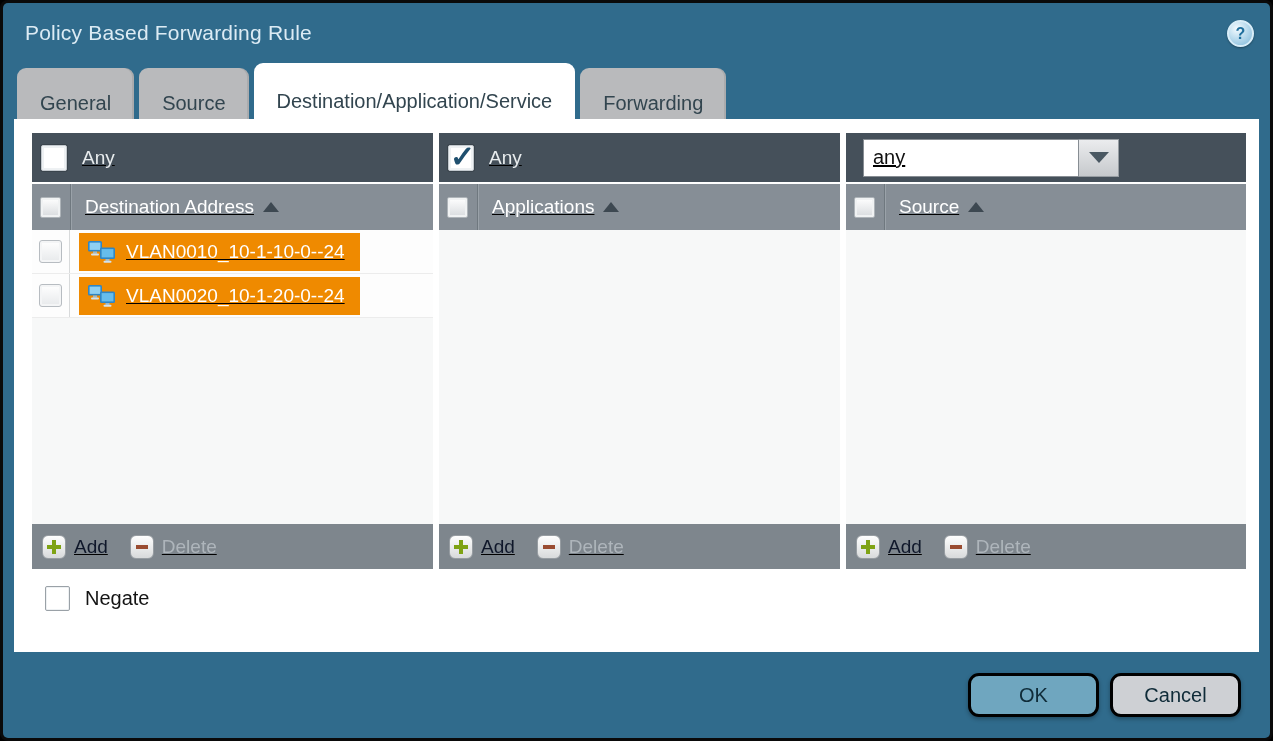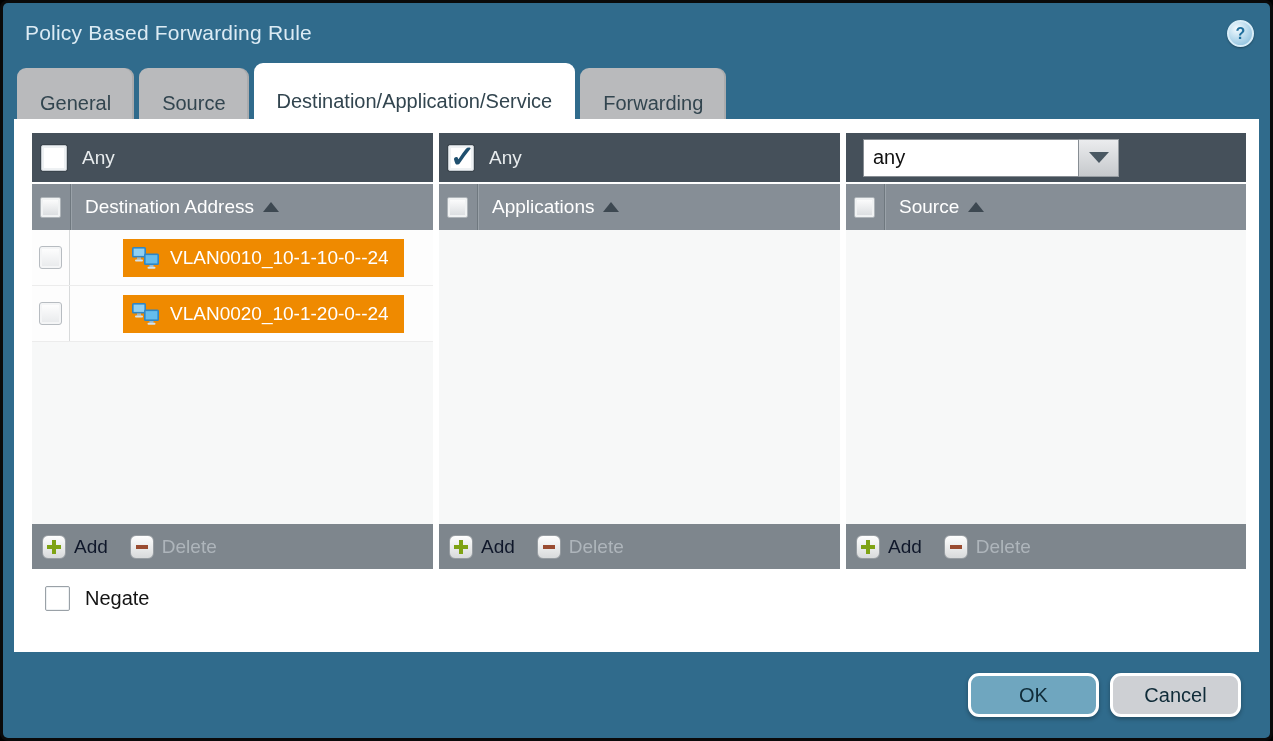--- a/index.html
+++ b/index.html
@@ -35,21 +35,21 @@
     border-radius: 9px 9px 0 0; cursor: pointer; white-space: nowrap;
     box-shadow: inset -2px 0 0 rgba(0,0,0,0.08);
   }
   .tab.active { background: #ffffff; height: 56px; line-height: 56px; box-shadow: none; }
 
   
   .content {
     background: #ffffff; margin: 0 11px; height: 533px; flex: 0 0 533px;
     padding: 14px 0 0 18px; position: relative; z-index: 1;
   }
-  .columns { display: flex; gap: 6px; }
+  .columns { display: flex; gap: 6px; text-decoration: underline; }
   .column { width: 401px; height: 436px; display: flex; flex-direction: column; }
   .column.col-service { width: 400px; }
 
   .any-bar { flex: 0 0 49px; background: #45505a; display: flex; align-items: center; padding-left: 9px; }
   .cbx {
     width: 26px; height: 26px; background: #fff; border: 1px solid #c3c9ce;
     border-radius: 2px; box-shadow: inset 0 0 0 2px #eef1f3, 0 0 0 1px rgba(0,0,0,0.15);
     position: relative; cursor: pointer; flex: 0 0 auto;
   }
   .cbx.checked::after {
@@ -65,21 +65,21 @@
   }
   .header-divider { width: 1px; align-self: stretch; background: #6f787f; margin-left: 9px; box-shadow: 1px 0 0 #9aa2a9; }
   .header-label { color: #ffffff; font-size: 19px; margin-left: 14px; text-align: center; }
   .sort-asc-icon {
     margin-left: 9px; width: 0; height: 0;
     border-left: 8px solid transparent; border-right: 8px solid transparent;
     border-bottom: 10px solid #3d4851;
   }
 
   .list { flex: 1 1 auto; background: #f7f8f8; overflow: hidden; }
-  .row { height: 56px; background: #fdfdfd; border-bottom: 1px solid #ececec; display: flex; align-items: center; gap: 44px; }
+  .row { height: 44px; background: #fdfdfd; border-bottom: 1px solid #ececec; display: flex; align-items: center; }
   .row-check-cell { width: 38px; align-self: stretch; border-right: 1px solid #d8dadb; display: flex; align-items: center; justify-content: center; }
   .cbx.row-cbx {
     width: 23px; height: 23px; border-radius: 3px;
     background: linear-gradient(#ffffff, #e7e9eb); border: 1px solid #b7bcc1;
     box-shadow: inset 0 0 0 2px #f4f5f6;
   }
   .item-pill {
     margin-left: 9px; background: #ef8a00; height: 38px;
     display: flex; align-items: center; padding: 0 15px 0 8px; cursor: pointer;
   }
@@ -117,21 +117,21 @@
   }
 
   
   .negate-row { display: flex; align-items: center; margin: 17px 0 0 13px; }
   .cbx.negate-cbx { width: 25px; height: 25px; border: 1px solid #9aa1a7; box-shadow: inset 0 0 0 1px #eef1f3; }
   .negate-label { font-size: 20px; color: #141414; margin-left: 15px; }
 
   
   .dialog-footer { flex: 1 1 auto; display: flex; align-items: center; justify-content: flex-end; gap: 11px; padding-right: 29px; }
   .btn {
-    height: 44px; min-width: 131px; border-radius: 11px; border: 3px solid #ffffff;
+    height: 44px; min-width: 131px; border-radius: 11px; border: 3px solid #000000;
     font-size: 20px; font-family: "Liberation Sans", sans-serif; color: #0f2b38;
     display: flex; align-items: center; justify-content: center; cursor: pointer;
     box-shadow: 0 2px 4px rgba(0,0,0,0.3);
   }
   .btn-ok { background: #6fa6bf; }
   .btn-cancel { background: #ced0d4; }
 </style>
 </head>
 <body>
 

